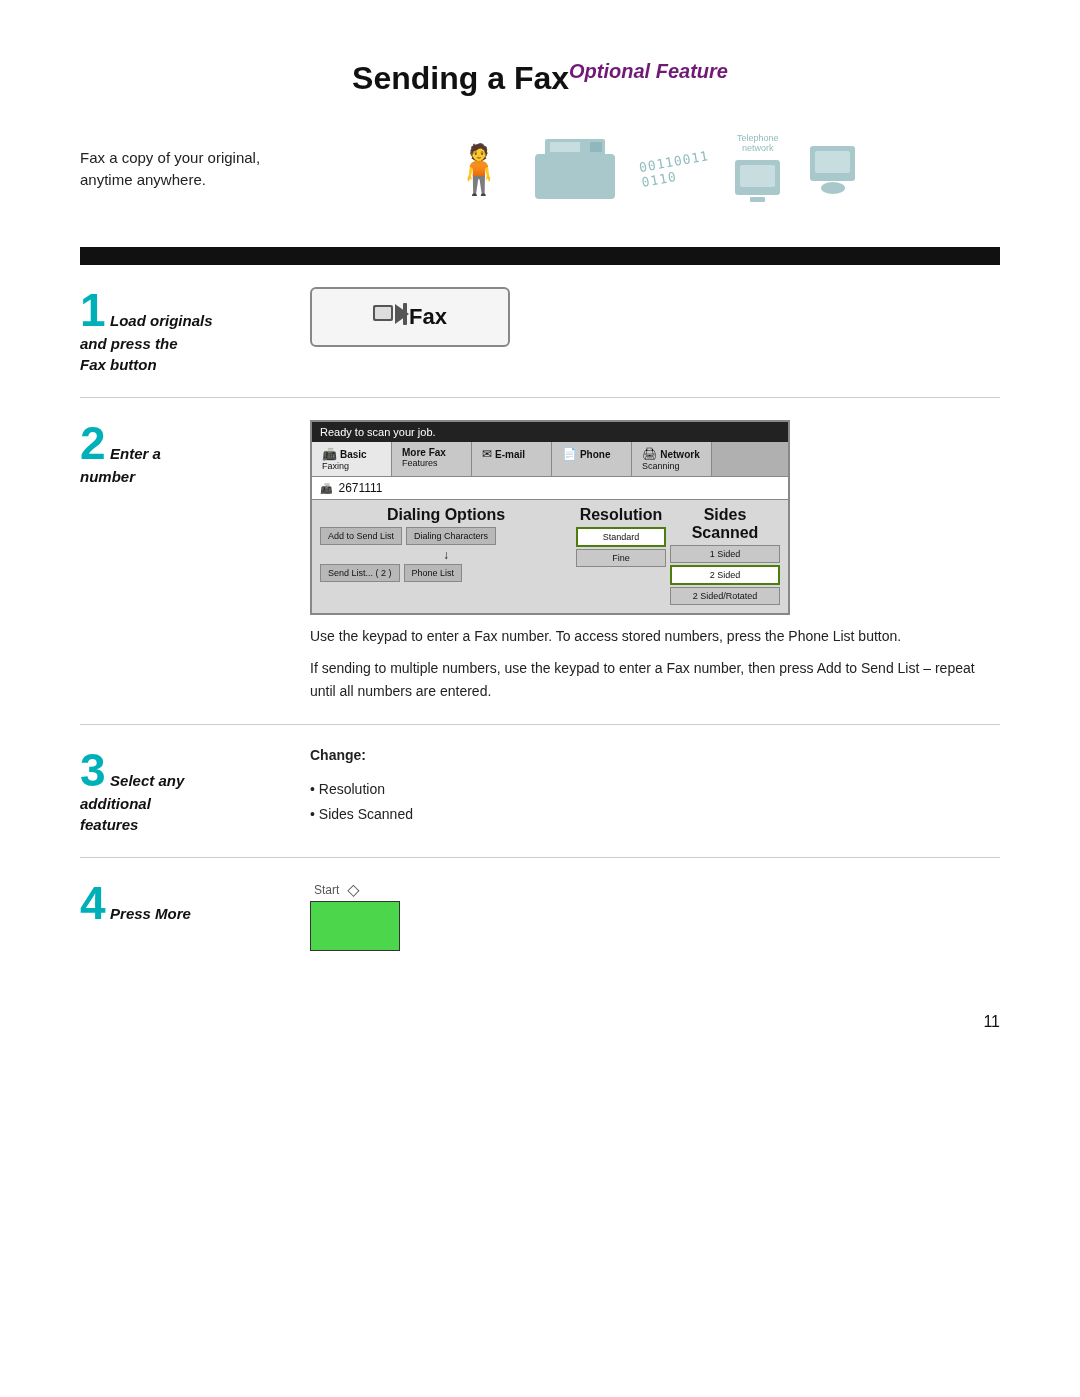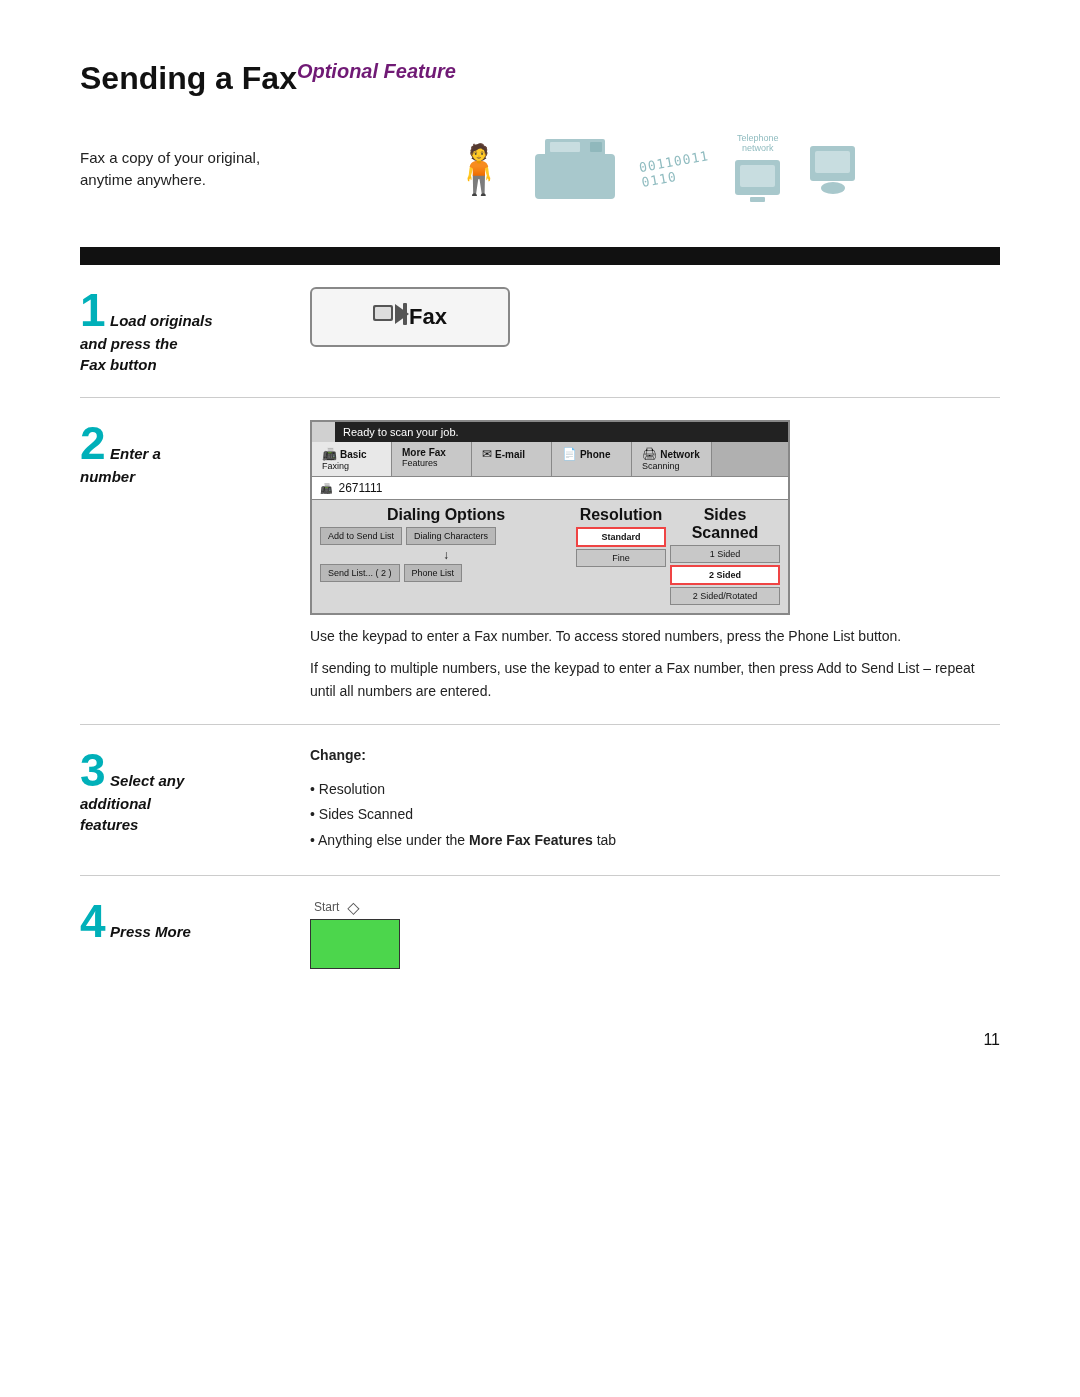--- a/index.html
+++ b/index.html
@@ -8,21 +8,21 @@
       background: #fff;
       width: 1080px;
       min-height: 1397px;
       padding: 60px 80px;
       color: #222;
     }
 
     
     .page-header {
       display: flex;
-      justify-content: flex-start;
+      justify-content: center;
       align-items: flex-start;
       margin-bottom: 12px;
     }
     .page-title {
       font-size: 32px;
       font-weight: 900;
       color: #111;
     }
     .optional-feature {
       font-size: 20px;
@@ -120,21 +120,20 @@
       background: #d0d0d0;
       width: 480px;
       font-size: 11px;
       color: #111;
     }
     .screen-topbar {
       background: #222;
       color: #fff;
       padding: 4px 8px;
       font-size: 11px;
-      margin-left: 23px;
     }
     .screen-tabs {
       display: flex;
       background: #b0b0b0;
       border-bottom: 1px solid #888;
     }
     .screen-tab {
       padding: 5px 10px;
       font-size: 10px;
       border-right: 1px solid #888;
@@ -214,22 +213,22 @@
       background: #c8c8c8;
       border: 1px solid #888;
       padding: 3px 8px;
       font-size: 9px;
       text-align: center;
       margin-bottom: 2px;
       width: 100%;
     }
     .screen-option-btn.selected {
       background: #ffffff;
-      font-weight: 700;
-      border: 2px solid #ef4444;
+      font-weight: 400;
+      border: 2px solid #4d7c0f;
     }
     .screen-arrow {
       text-align: center;
       font-size: 12px;
       margin: 2px 0;
     }
     .screen-send-row {
       display: flex;
       gap: 4px;
       margin-top: 2px;
@@ -489,21 +488,20 @@
       <span>Select any</span><br>
       <span>additional</span><br>
       <span>features</span>
     </span>
   </div>
   <div class="step-content">
     <div class="change-label">Change:</div>
     <ul class="change-list">
       <li>Resolution</li>
       <li>Sides Scanned</li>
-      <li>Anything else under the <strong>More Fax Features</strong> tab</li>
     </ul>
   </div>
 </div>
 
 <div class="step-row" style="border-bottom:none;">
   <div class="step-left">
     <span class="step-number">4</span>
     <span class="step-label">Press More</span>
   </div>
   <div class="step-content">

